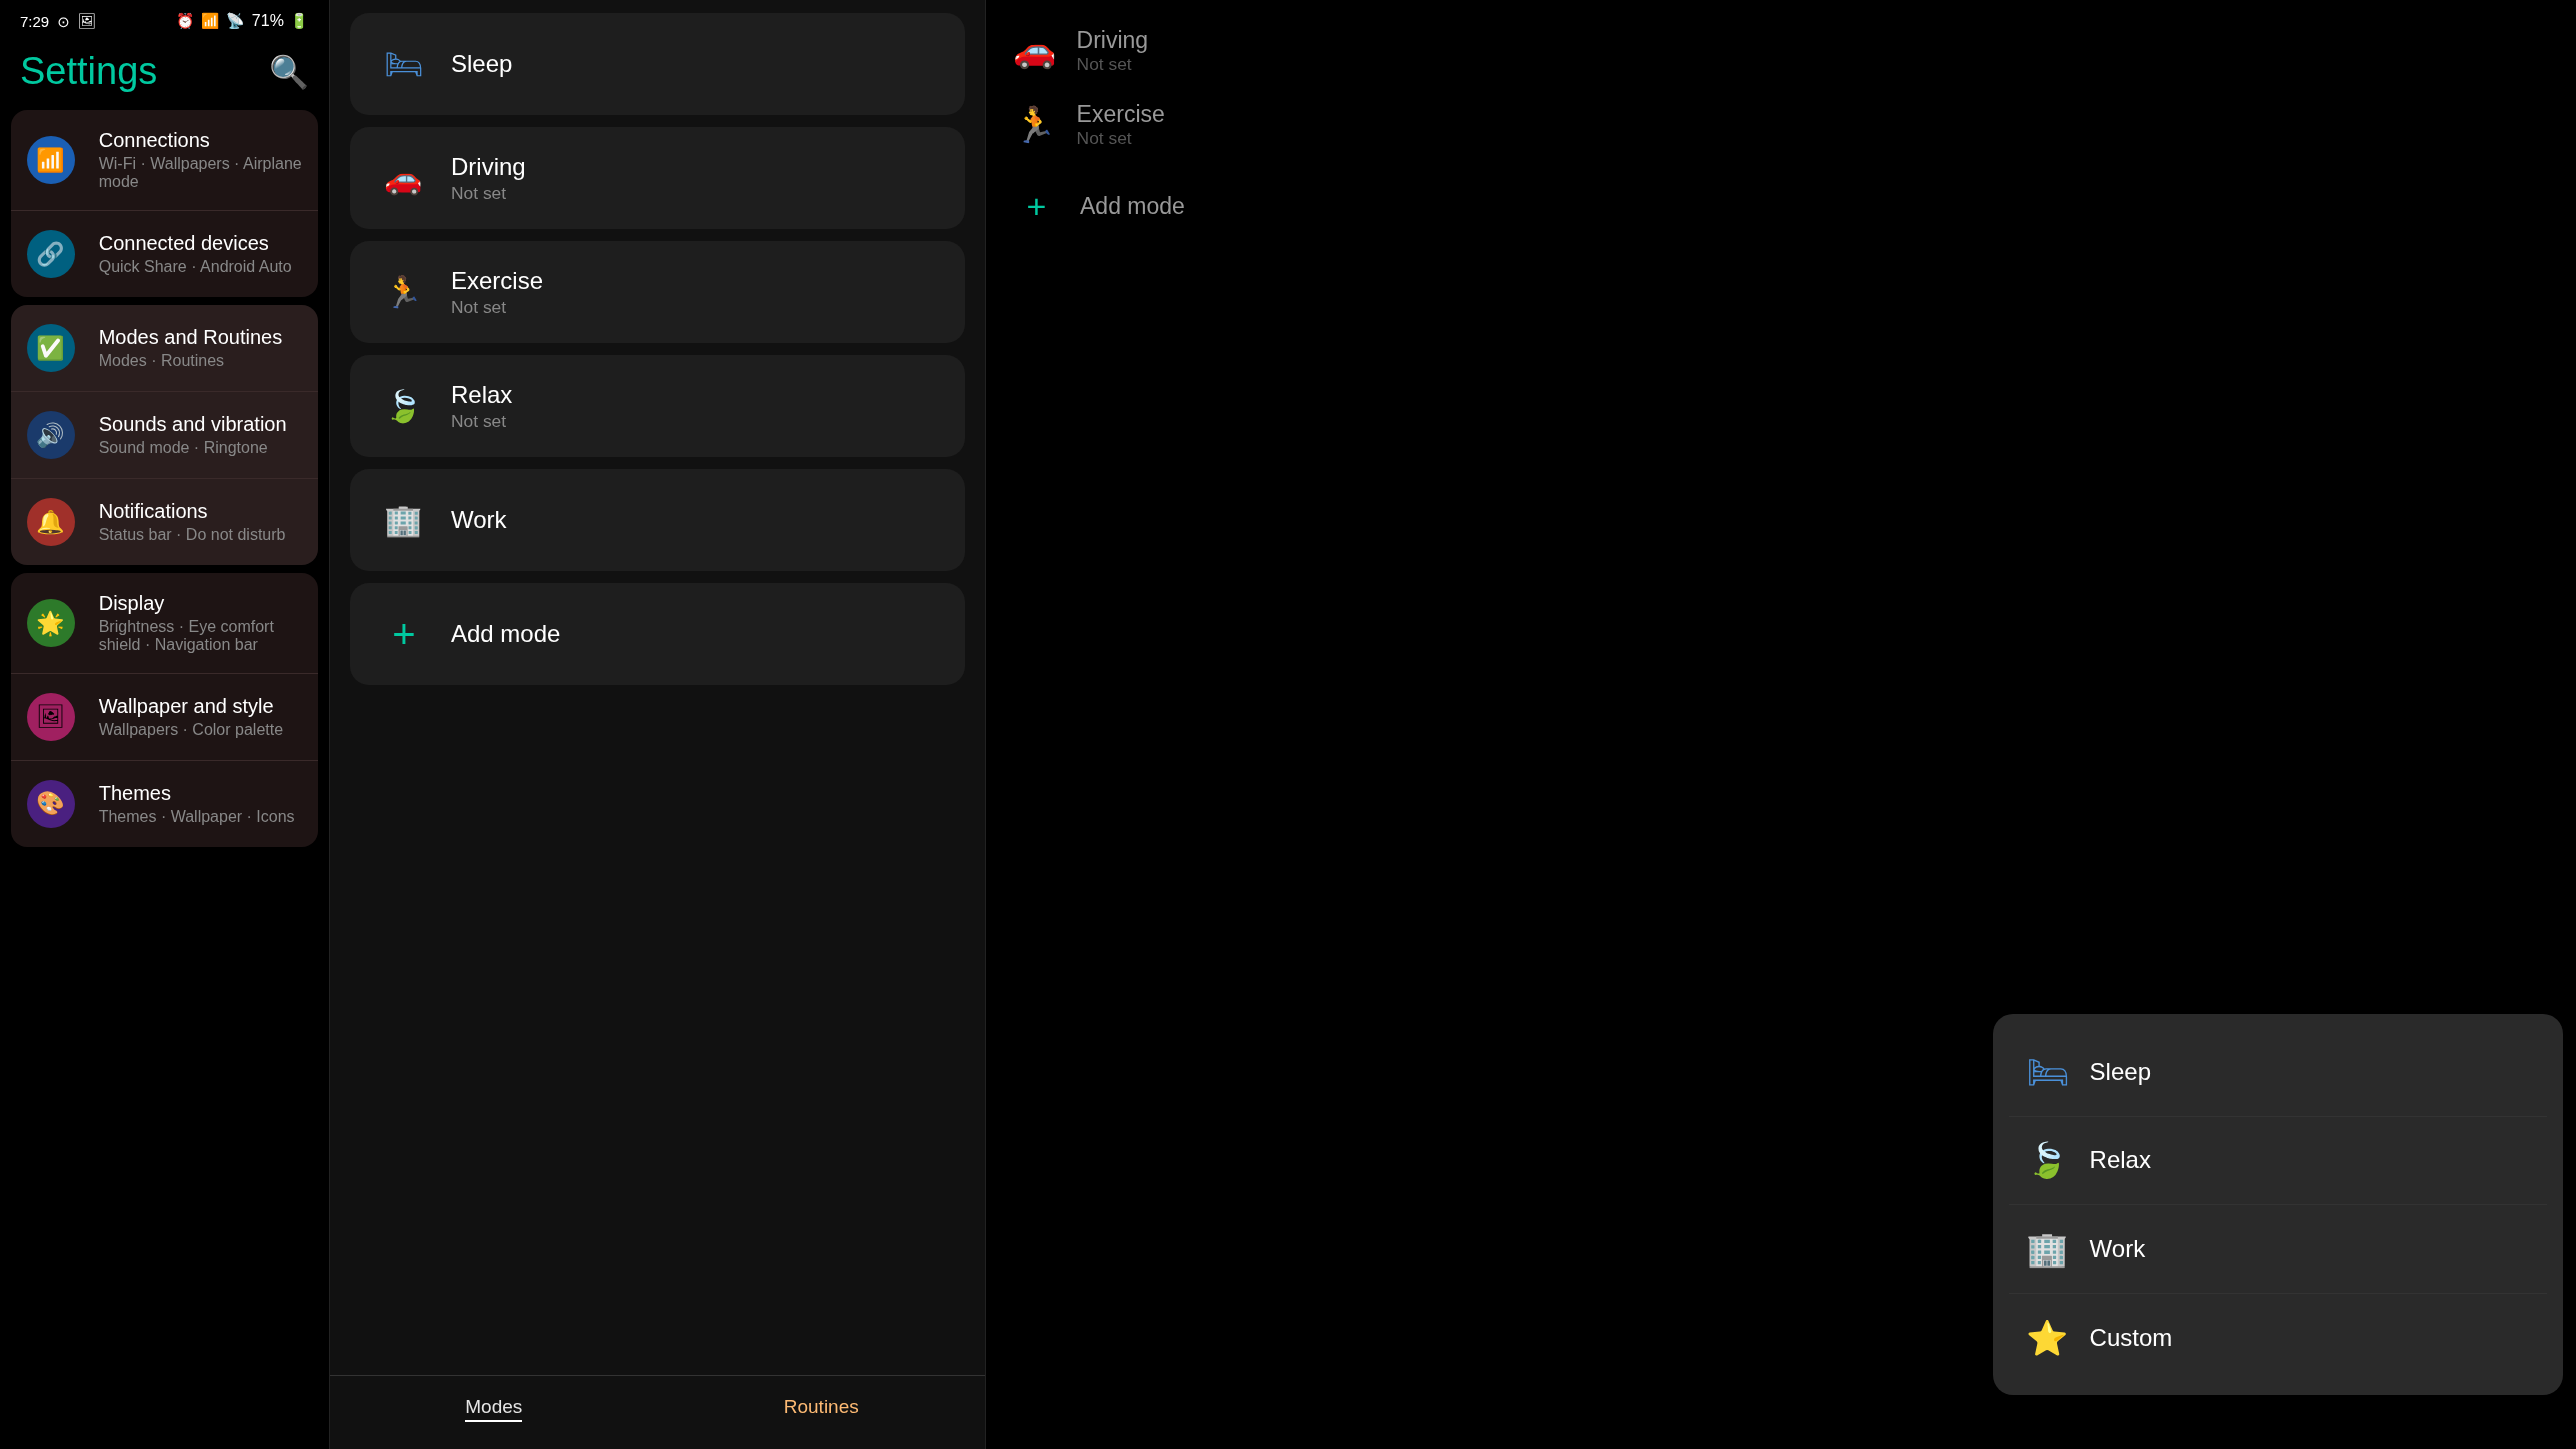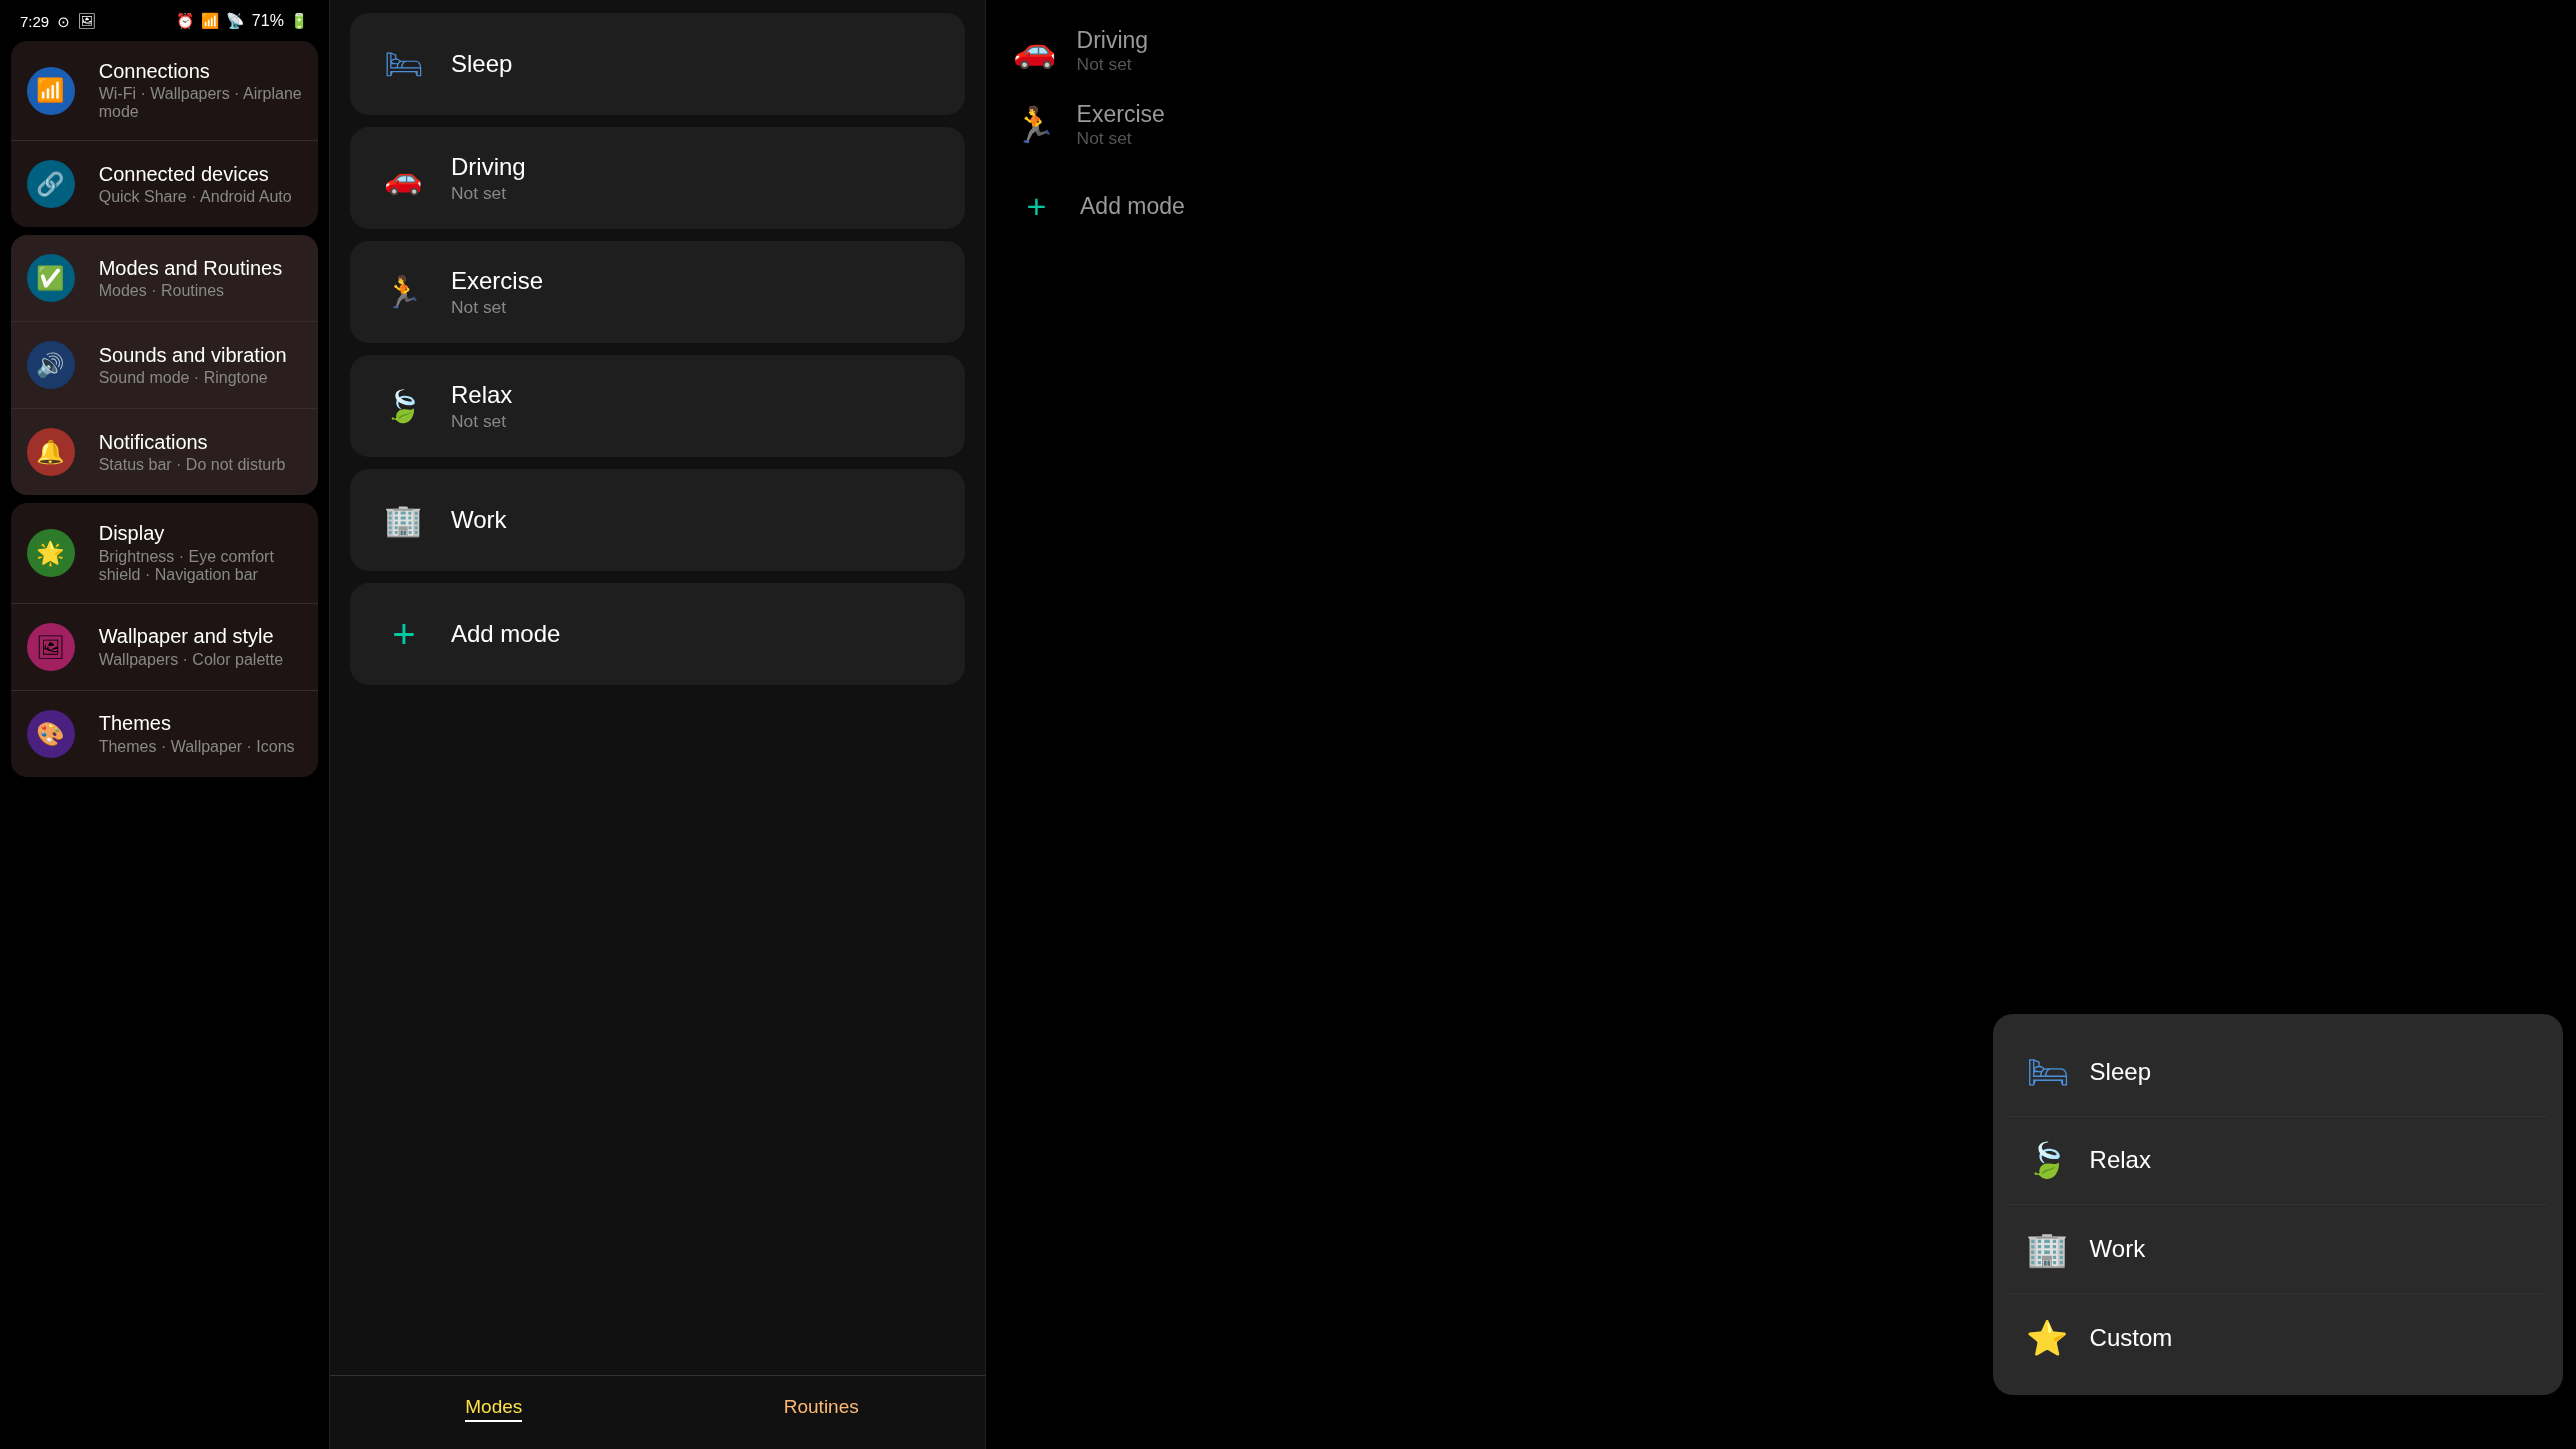--- a/index.html
+++ b/index.html
@@ -170,21 +170,21 @@
       padding: 6.7px 0;
     }
 
     .tab-label {
       font-size: 19px;
       color: #fdba74;
       padding-bottom: 2.7px;
     }
 
     .tab-label-active {
-      color: #fde047;
+      color: #e5e5e5;
       border-bottom: 2px solid #fff;
     }
 
     
     .right-panel {
       flex: 1;
       background: #000;
       padding: 0 27px;
       display: flex;
       flex-direction: column;
@@ -291,20 +291,24 @@
     </div>
     <div class="status-right">
       <span style="font-size:14.8px;">⏰</span>
       <span style="font-size:14.8px;">📶</span>
       <span style="font-size:14.8px;">📡</span>
       <span style="font-size:16px;">71%</span>
       <span style="font-size:14.8px;">🔋</span>
     </div>
   </div>
 
+  <div class="settings-header">
+    <span class="settings-title">Settings</span>
+    <span class="search-icon-wrap">🔍</span>
+  </div>
 
   <div class="settings-group">
     <div class="settings-item settings-item-divider">
       <div class="settings-icon icon-blue">📶</div>
       <div class="settings-text">
         <div class="settings-item-title">Connections</div>
         <div class="settings-item-sub">Wi-Fi · Wallpapers · Airplane mode</div>
       </div>
     </div>
     <div class="settings-item">

